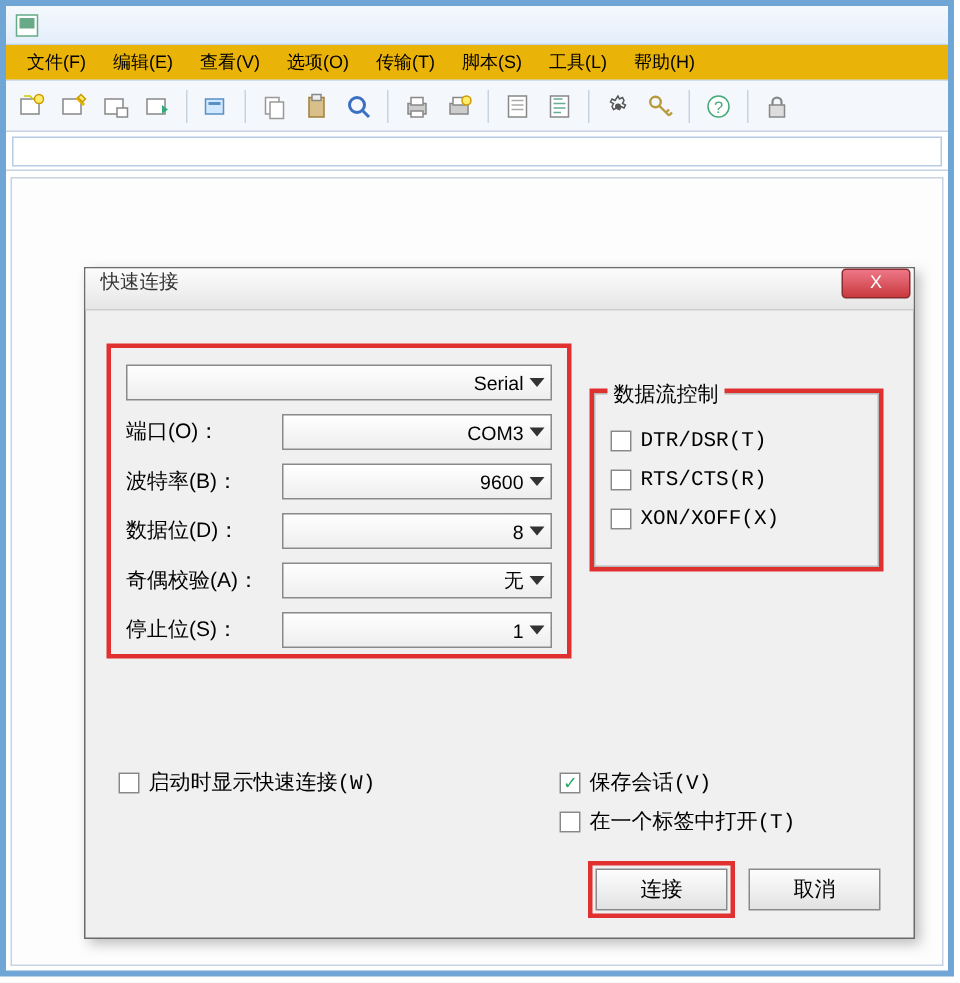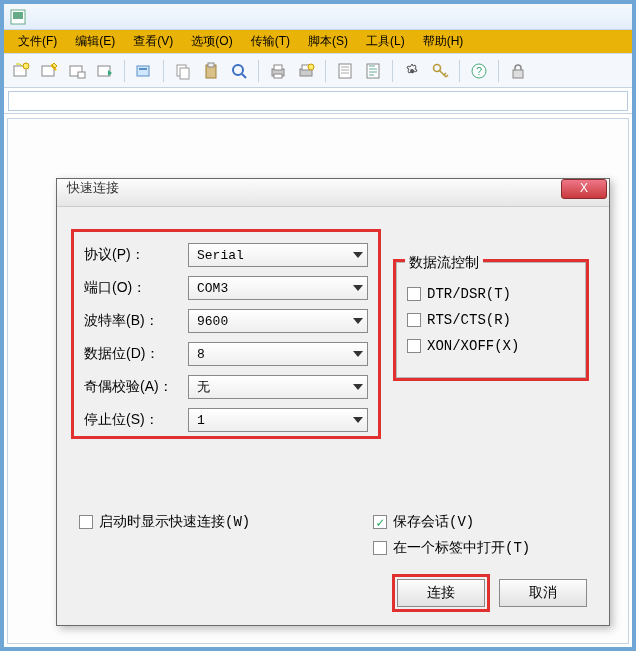--- a/index.html
+++ b/index.html
@@ -123,21 +123,21 @@
   .dropdown {
     flex: 1; height: 24px;
     border: 1px solid #8a8a8a;
     background: linear-gradient(#fff,#eee);
     display: flex; align-items: center;
     padding: 0 4px 0 8px;
     font-size: 13px;
     font-family: "Courier New", monospace;
     position: relative;
   }
-  .dropdown .dd-text { flex:1; font-family: Liberation Mono, monospace;}
+  .dropdown .dd-text { flex:1; font-family: Liberation Sans, sans-serif; text-align: right;}
   .dropdown .dd-arrow {
     width:0;height:0;border-left:5px solid transparent;border-right:5px solid transparent;border-top:6px solid #333;
     margin-left:4px;
   }
 
   .flow-box {
     position: absolute;
     left: 336px; top: 80px;
     width: 196px; height: 122px;
     padding: 0;
@@ -324,21 +324,20 @@
   <div class="content-area"></div>
 
   <div class="dialog">
     <div class="dlg-titlebar">
       <span class="dlg-title">快速连接</span>
       <span class="dlg-close">X</span>
     </div>
 
     <div class="params-box hl-red">
       <div class="param-row">
-        <span class="param-label">协议(P)：</span>
         <div class="dropdown">
           <span class="dd-text">Serial</span>
           <span class="dd-arrow"></span>
         </div>
       </div>
       <div class="param-row">
         <span class="param-label">端口(O)：</span>
         <div class="dropdown">
           <span class="dd-text">COM3</span>
           <span class="dd-arrow"></span>

